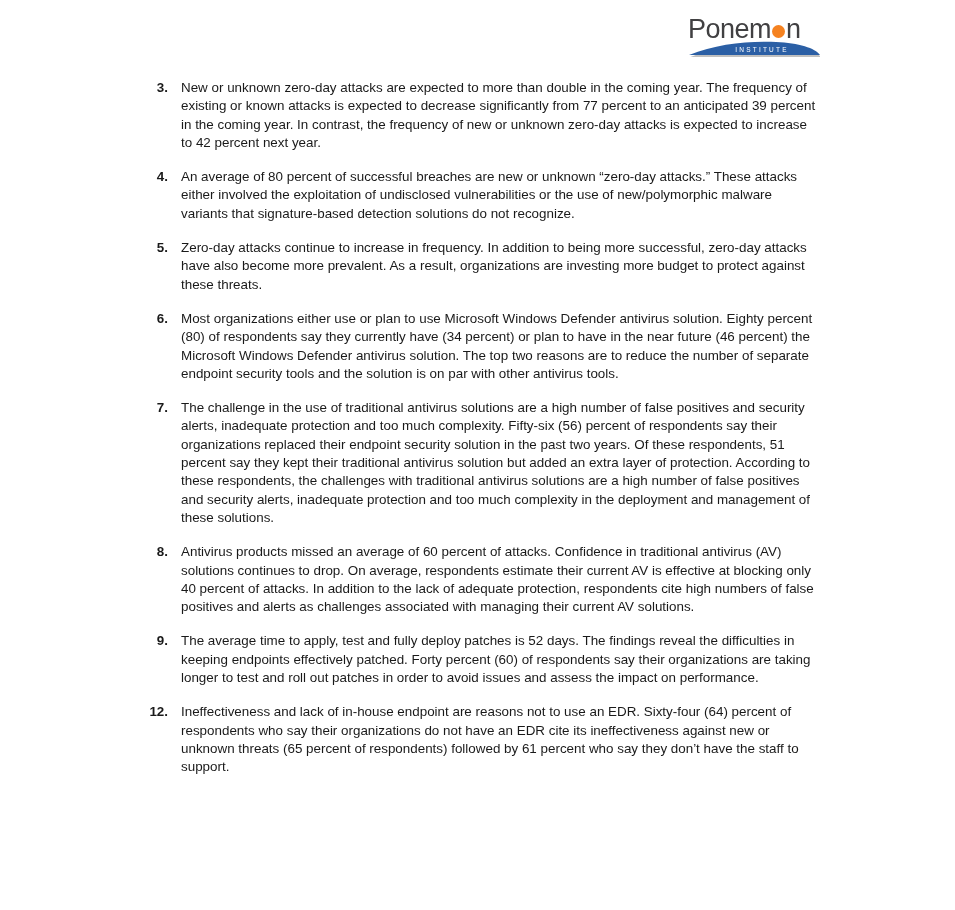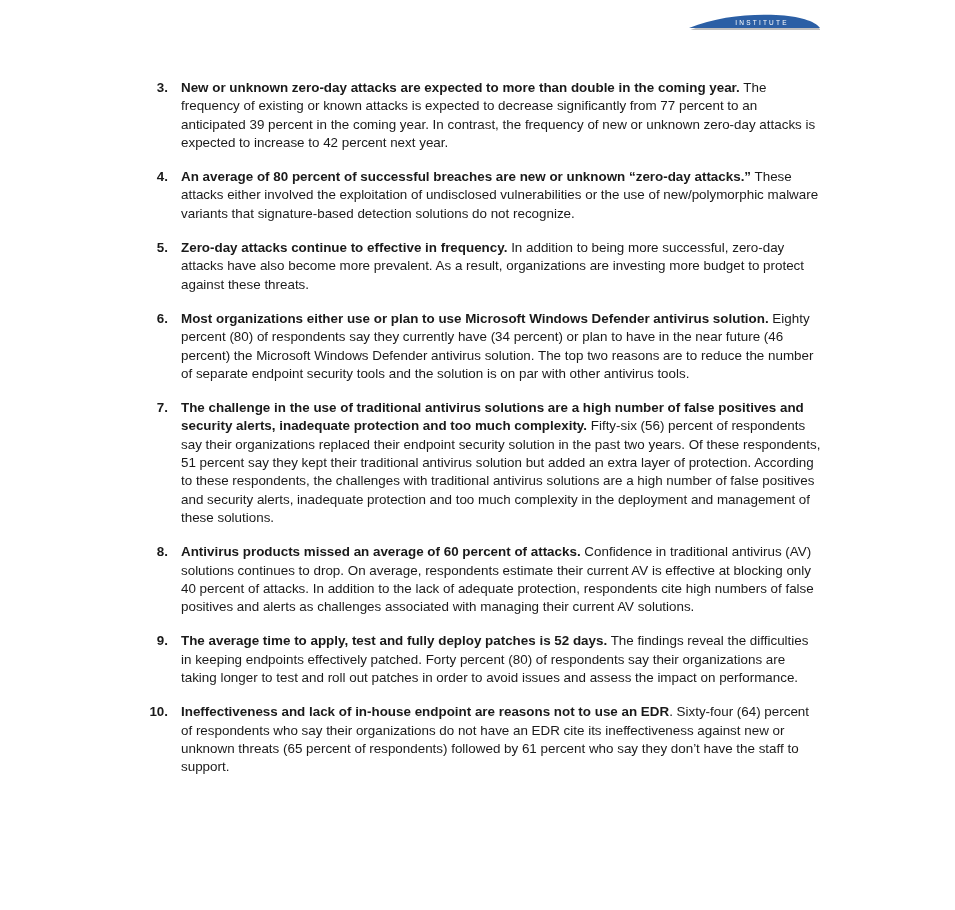--- a/index.html
+++ b/index.html
@@ -59,26 +59,27 @@
   .num {
     flex: 0 0 20px;
     width: 20px;
     text-align: right;
     font-weight: bold;
   }
   .para {
     margin: 0 0 0 13px;
     width: 640px;
   }
-  .para strong { font-weight: bold; }
+  .para strong { font-weight: normal; }
 </style>
 </head>
 <body>
 
 <div class="logo">
+  <div class="brand"><span>Ponem</span><span class="dot"></span><span>n</span></div>
   <div class="swoosh">
     <svg width="132" height="17" viewBox="0 0 132 17">
       <path d="M2 16 C 29 5 61 2 89 3 C 112 4 128 9 132 16 Z" transform="translate(0.5,1)" fill="#8a8a8a" opacity="0.55"></path>
       <path d="M1 15 C 28 4 60 1 88 2 C 111 3 127 8 132 15 Z" fill="#2B5FA5"></path>
       <text x="74" y="12" text-anchor="middle" font-size="6.5" letter-spacing="2.2" fill="#ffffff" font-family="Liberation Sans, sans-serif">INSTITUTE</text>
     </svg>
   </div>
 </div>
 
 <div class="content">
@@ -88,41 +89,41 @@
     <p class="para"><strong>New or unknown zero-day attacks are expected to more than double in the coming year.</strong><span> The frequency of existing or known attacks is expected to decrease significantly from 77 percent to an anticipated 39 percent in the coming year. In contrast, the frequency of new or unknown zero-day attacks is expected to increase to 42 percent next year.</span></p>
   </div>
 
   <div class="item">
     <span class="num">4.</span>
     <p class="para"><strong>An average of 80 percent of successful breaches are new or unknown “zero-day attacks.”</strong><span> These attacks either involved the exploitation of undisclosed vulnerabilities or the use of new/polymorphic malware variants that signature-based detection solutions do not recognize.</span></p>
   </div>
 
   <div class="item">
     <span class="num">5.</span>
-    <p class="para"><strong>Zero-day attacks continue to effective in frequency.</strong><span> In addition to being more successful, zero-day attacks have also become more prevalent. As a result, organizations are investing more budget to protect against these threats.</span></p>
+    <p class="para"><strong>Zero-day attacks continue to increase in frequency.</strong><span> In addition to being more successful, zero-day attacks have also become more prevalent. As a result, organizations are investing more budget to protect against these threats.</span></p>
   </div>
 
   <div class="item">
     <span class="num">6.</span>
     <p class="para"><strong>Most organizations either use or plan to use Microsoft Windows Defender antivirus solution.</strong><span> Eighty percent (80) of respondents say they currently have (34 percent) or plan to have in the near future (46 percent) the Microsoft Windows Defender antivirus solution. The top two reasons are to reduce the number of separate endpoint security tools and the solution is on par with other antivirus tools.</span></p>
   </div>
 
   <div class="item">
     <span class="num">7.</span>
     <p class="para"><strong>The challenge in the use of traditional antivirus solutions are a high number of false positives and security alerts, inadequate protection and too much complexity.</strong><span> Fifty-six (56) percent of respondents say their organizations replaced their endpoint security solution in the past two years. Of these respondents, 51 percent say they kept their traditional antivirus solution but added an extra layer of protection. According to these respondents, the challenges with traditional antivirus solutions are a high number of false positives and security alerts, inadequate protection and too much complexity in the deployment and management of these solutions.</span></p>
   </div>
 
   <div class="item">
     <span class="num">8.</span>
     <p class="para"><strong>Antivirus products missed an average of 60 percent of attacks.</strong><span> Confidence in traditional antivirus (AV) solutions continues to drop. On average, respondents estimate their current AV is effective at blocking only 40 percent of attacks. In addition to the lack of adequate protection, respondents cite high numbers of false positives and alerts as challenges associated with managing their current AV solutions.</span></p>
   </div>
 
   <div class="item">
     <span class="num">9.</span>
-    <p class="para"><strong>The average time to apply, test and fully deploy patches is 52 days.</strong><span> The findings reveal the difficulties in keeping endpoints effectively patched. Forty percent (80) of respondents say their organizations are taking longer to test and roll out patches in order to avoid issues and assess the impact on performance.</span></p>
+    <p class="para"><strong>The average time to apply, test and fully deploy patches is 52 days.</strong><span> The findings reveal the difficulties in keeping endpoints effectively patched. Forty percent (60) of respondents say their organizations are taking longer to test and roll out patches in order to avoid issues and assess the impact on performance.</span></p>
   </div>
 
   <div class="item">
-    <span class="num">10.</span>
+    <span class="num">12.</span>
     <p class="para"><strong>Ineffectiveness and lack of in-house endpoint are reasons not to use an EDR</strong><span>. Sixty-four (64) percent of respondents who say their organizations do not have an EDR cite its ineffectiveness against new or unknown threats (65 percent of respondents) followed by 61 percent who say they don’t have the staff to support.</span></p>
   </div>
 
 </div>
 
 </body></html>

